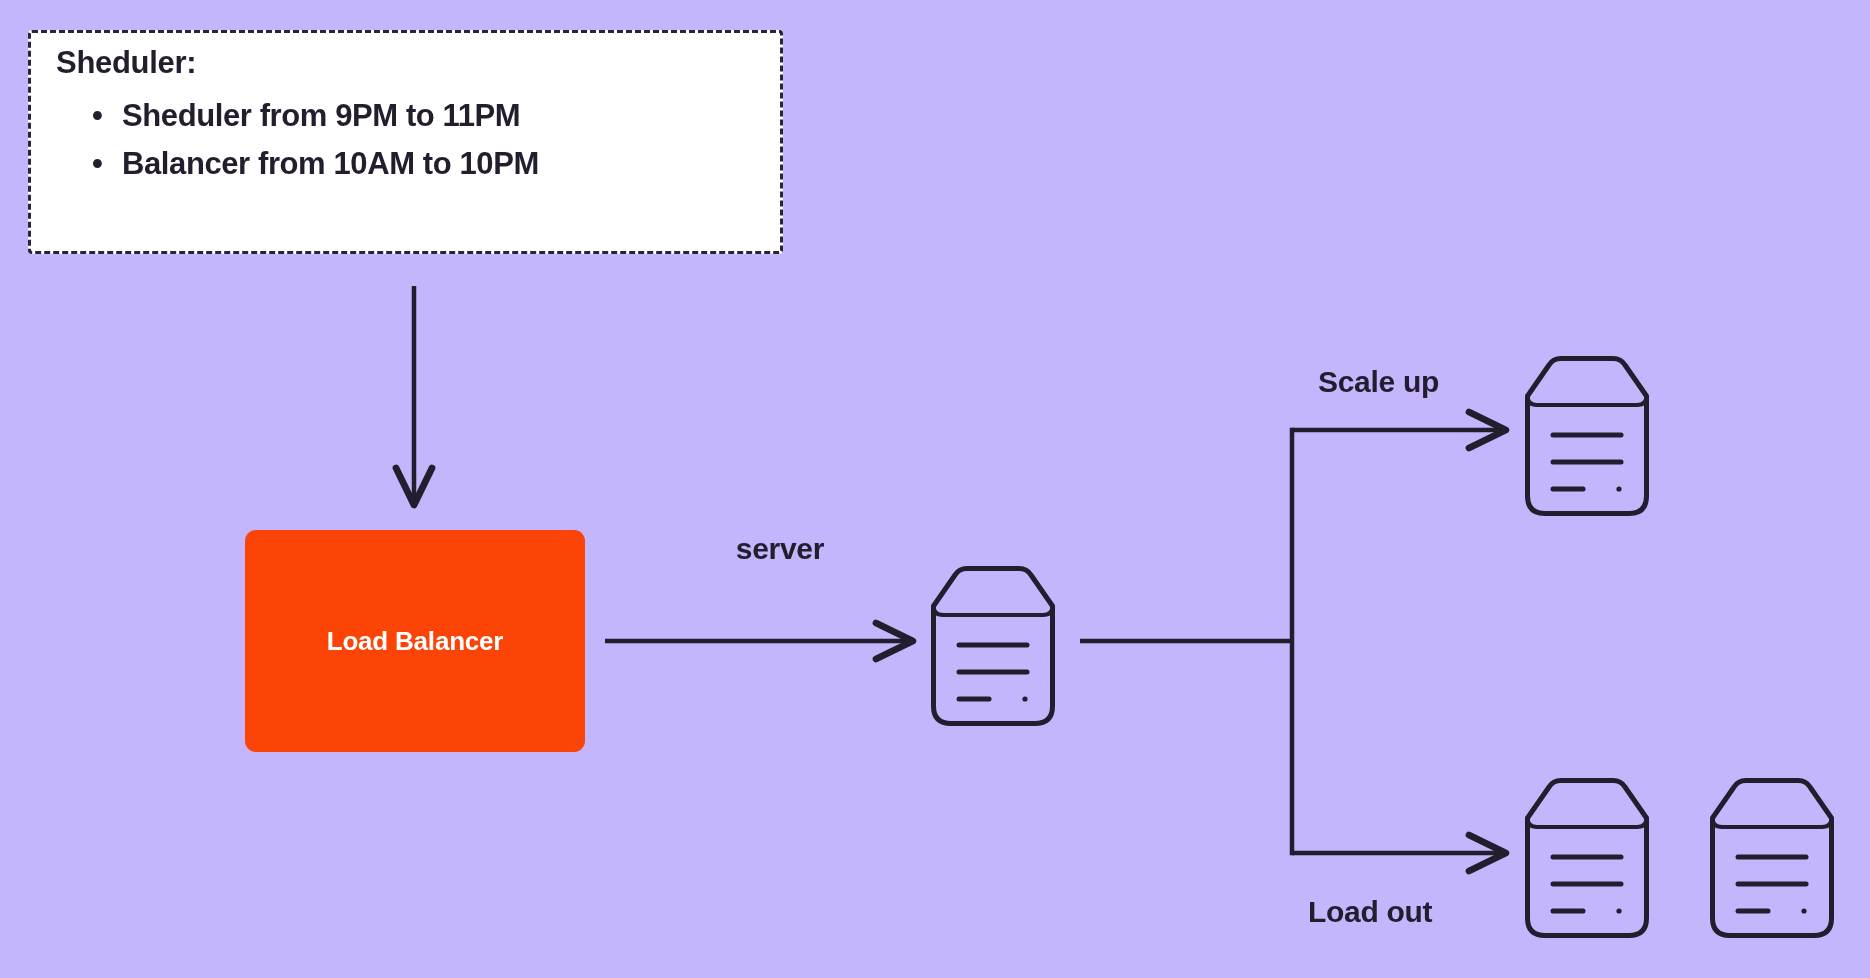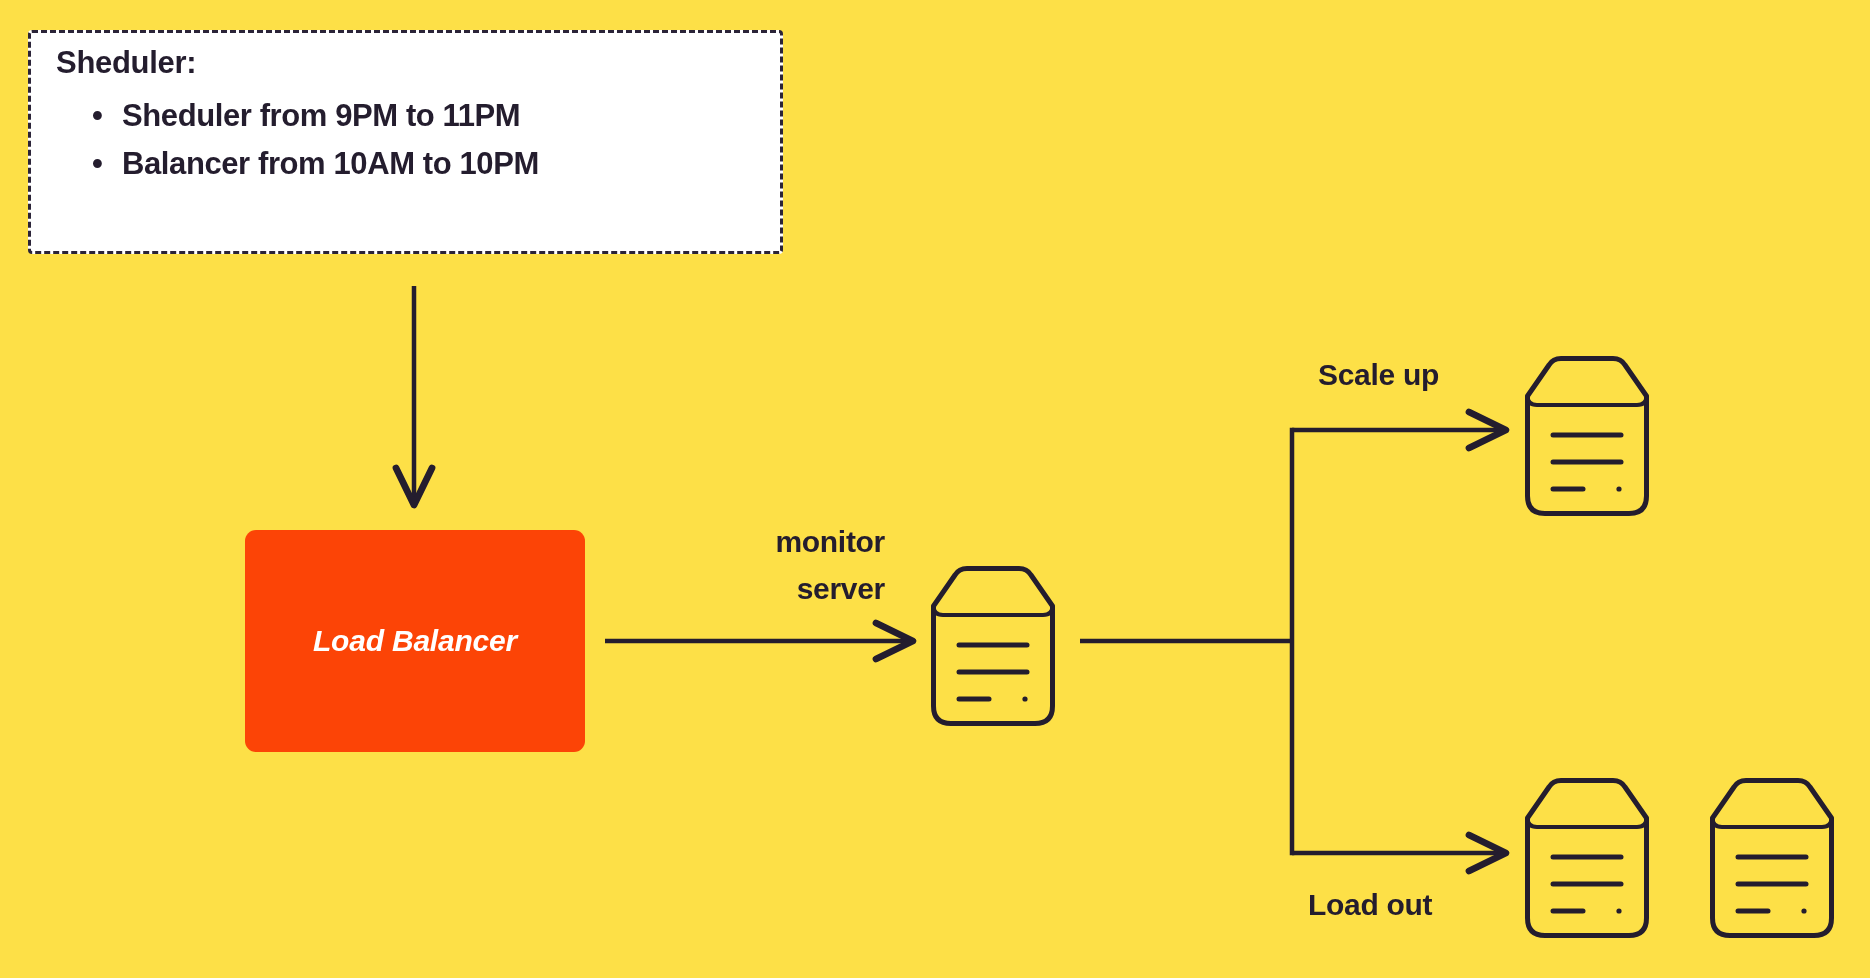--- a/index.html
+++ b/index.html
@@ -10,21 +10,21 @@
   body {
     width: 1870px;
     height: 978px;
     font-family: "Liberation Sans", sans-serif;
     overflow: hidden;
   }
   #canvas {
     position: relative;
     width: 1870px;
     height: 978px;
-    background: #fde047;
+    background: #c4b5fd;
   }
   .svg-layer {
     position: absolute;
     left: 0;
     top: 0;
     width: 1870px;
     height: 978px;
     pointer-events: none;
   }
 
@@ -84,36 +84,36 @@
     width: 340px;
     height: 222px;
     background: #fc4406;
     border-radius: 11px;
     display: flex;
     align-items: center;
     justify-content: center;
   }
   #load-balancer-label {
     color: #ffffff;
-    font-size: 30px;
+    font-size: 26px;
     font-weight: bold;
     letter-spacing: -0.2px;
     white-space: nowrap;
-    font-style: italic;
   }
 
   
   .edge-label {
     position: absolute;
     color: #241d2e;
     font-size: 30px;
     font-weight: bold;
     letter-spacing: -0.3px;
     white-space: nowrap;
-    text-align: right;
+    text-align: center;
+    margin-top: 7px;
   }
   #monitor-server-label {
     left: 675px;
     top: 518px;
     width: 210px;
     line-height: 47px;
   }
   #scale-up-label {
     left: 1318px;
     top: 358px;
@@ -168,21 +168,20 @@
       <span class="bullet">•</span>
       <span>Balancer from 10AM to 10PM</span>
     </li>
   </ul>
 
   <div id="load-balancer-box">
     <span id="load-balancer-label">Load Balancer</span>
   </div>
 
   <div class="edge-label" id="monitor-server-label">
-    <div>monitor</div>
     <div>server</div>
   </div>
   <div class="edge-label" id="scale-up-label">Scale up</div>
   <div class="edge-label" id="scale-out-label">Load out</div>
 
   <div class="server-icon" id="server-monitor">
     <svg viewBox="0 0 124 160" width="124" height="160" xmlns="http://www.w3.org/2000/svg">
       <g fill="none" stroke="#241d2e" stroke-width="5" stroke-linecap="round" stroke-linejoin="round">
         <path d="M 2.5 40 L 24 9 Q 28 2.5 36 2.5 L 88 2.5 Q 96 2.5 100 9 L 121.5 40 L 121.5 140 Q 121.5 157.5 104 157.5 L 20 157.5 Q 2.5 157.5 2.5 140 Z"></path>
         <path d="M 2.5 40 Q 2.5 49 12 49 L 112 49 Q 121.5 49 121.5 40" stroke-width="4"></path>

